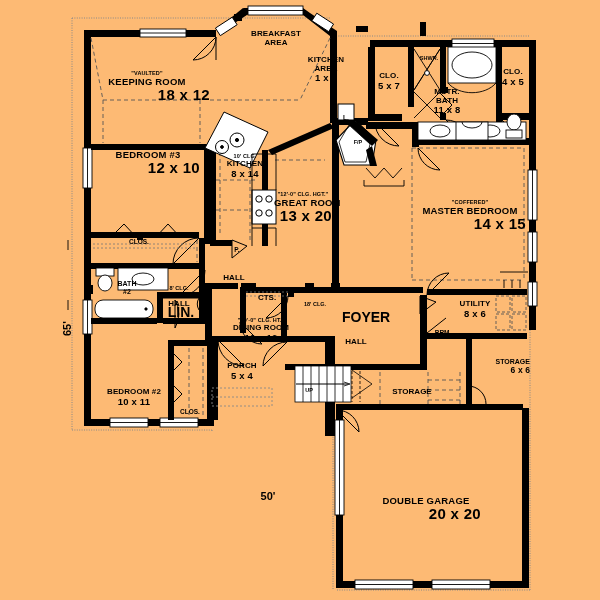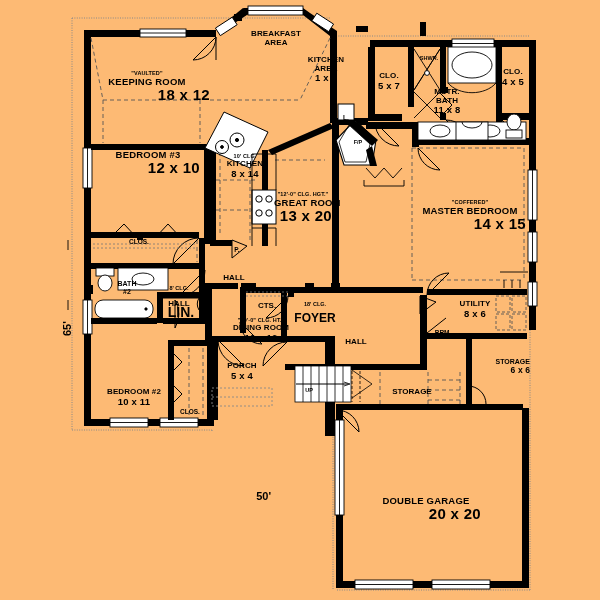--- a/index.html
+++ b/index.html
@@ -509,38 +509,38 @@
 
   <div class="lbl" style="left:156px;top:286px;width:46px;">
     <span class="tiny2" style="display:block;">8' CLG.</span>
     <span class="tiny" style="font-size:8px;">HALL</span>
   </div>
 
   <div class="lbl" style="left:163px;top:303px;width:36px;">
     <span class="tiny" style="font-size:14px;">LIN.</span>
   </div>
 
-  <div class="lbl" style="left:250px;top:294px;width:34px;">
+  <div class="lbl" style="left:250px;top:286px;width:34px;">
     <span class="tiny" style="font-size:8px;">CTS.</span>
   </div>
 
   <div class="lbl s9" style="left:440px;top:300px;width:70px;">
     <span class="nm">UTILITY</span>
     <span class="dm">8 x 6</span>
   </div>
 
   <div class="lbl s9" style="left:214px;top:318px;width:94px;">
     <span class="cl">"10'-0" CLG. HT."</span>
     <span class="nm">DINING ROOM</span>
     <span class="dm">10 x 12</span>
   </div>
 
   <div class="lbl" style="left:294px;top:302px;width:42px;">
     <span class="tiny2" style="display:block;">18' CLG.</span>
-    <span class="tiny" style="font-size:12px;">FOYER</span>
+    <span class="tiny" style="font-size:14px;margin-left:48px;">FOYER</span>
   </div>
 
   <div class="lbl" style="left:334px;top:330px;width:44px;">
     <span class="tiny" style="font-size:8px;">HALL</span>
   </div>
 
   <div class="lbl" style="left:426px;top:321px;width:34px;">
     <span class="tiny">BRM.</span>
   </div>
 
@@ -575,20 +575,20 @@
   <div class="lbl" style="left:346px;top:130px;width:24px;">
     <span class="tiny2">F/P</span>
   </div>
   <div class="lbl" style="left:340px;top:106px;width:12px;">
     <span class="tiny">L.</span>
   </div>
   <div class="lbl" style="left:300px;top:378px;width:18px;">
     <span class="tiny2">UP</span>
   </div>
 
-  <div class="lbl" style="left:231px;top:486px;width:40px;text-align:right;">
+  <div class="lbl" style="left:248px;top:486px;width:40px;">
     <span class="dimtxt">50'</span>
   </div>
   <div class="lbl rot" style="left:46px;top:320px;width:40px;">
     <span class="dimtxt">65'</span>
   </div>
 
 </div>
 
 </body></html>

